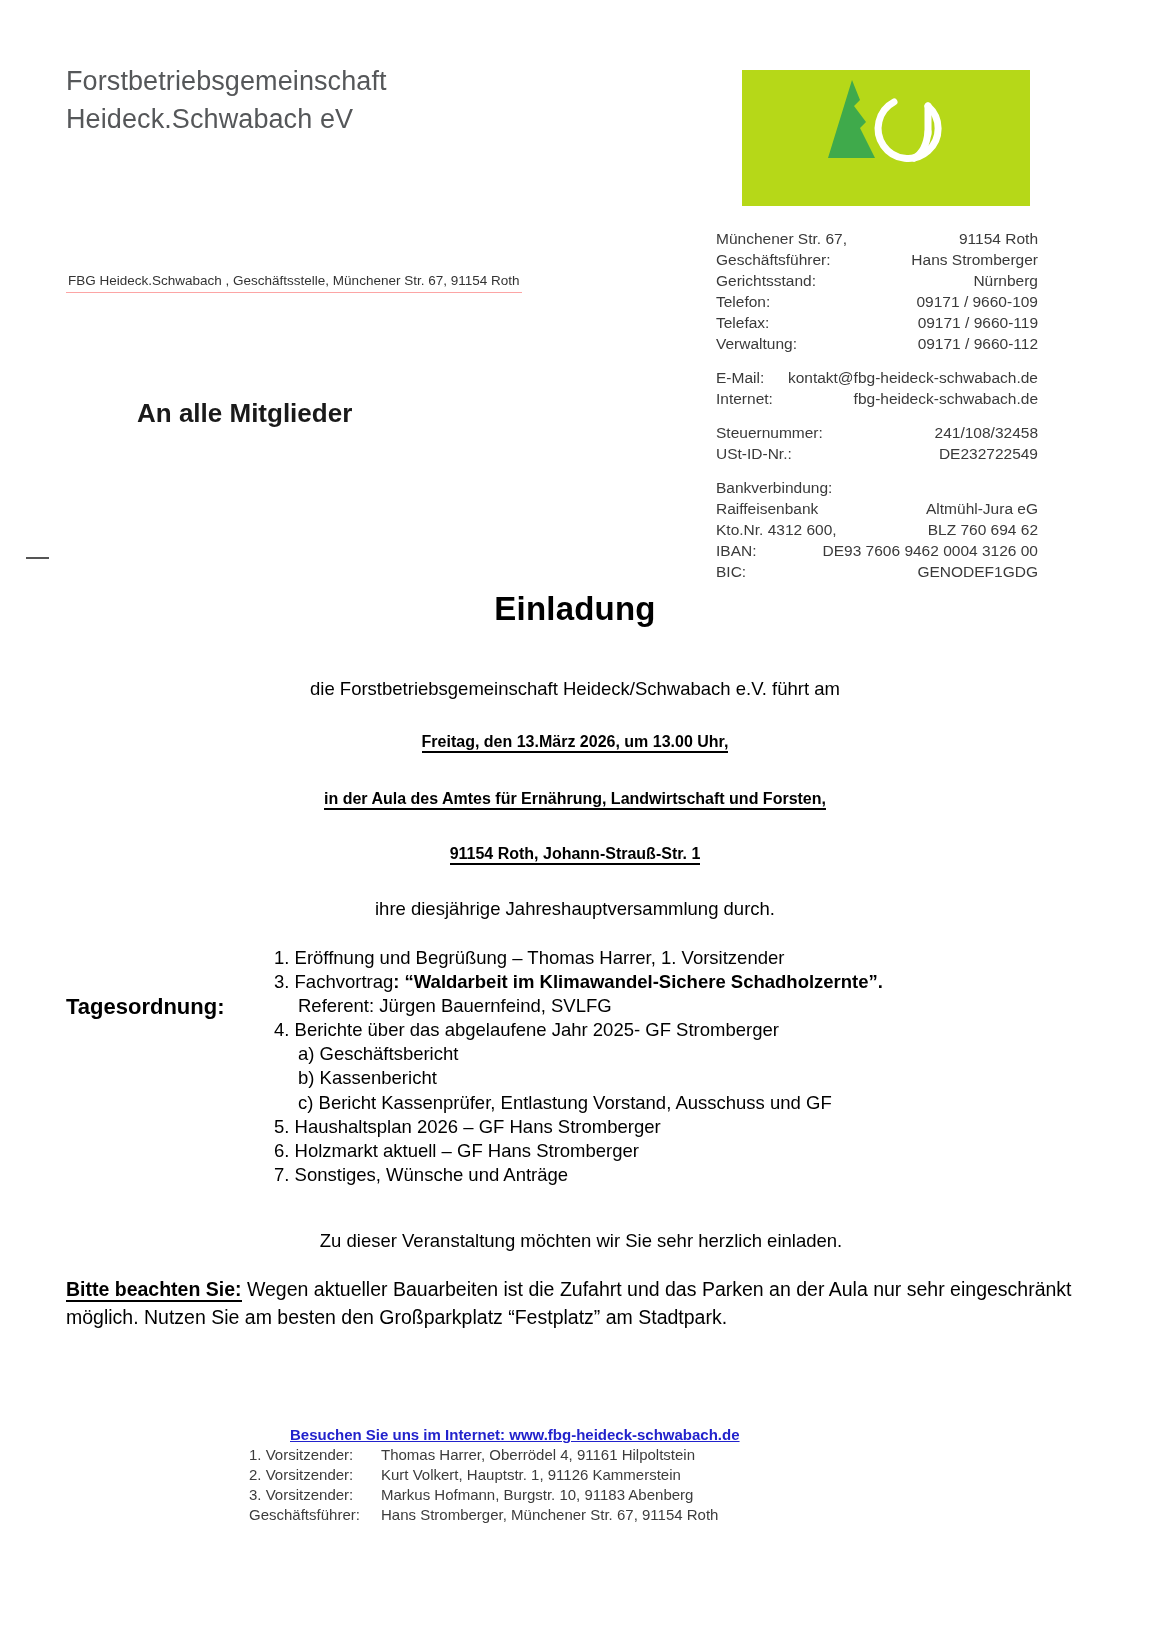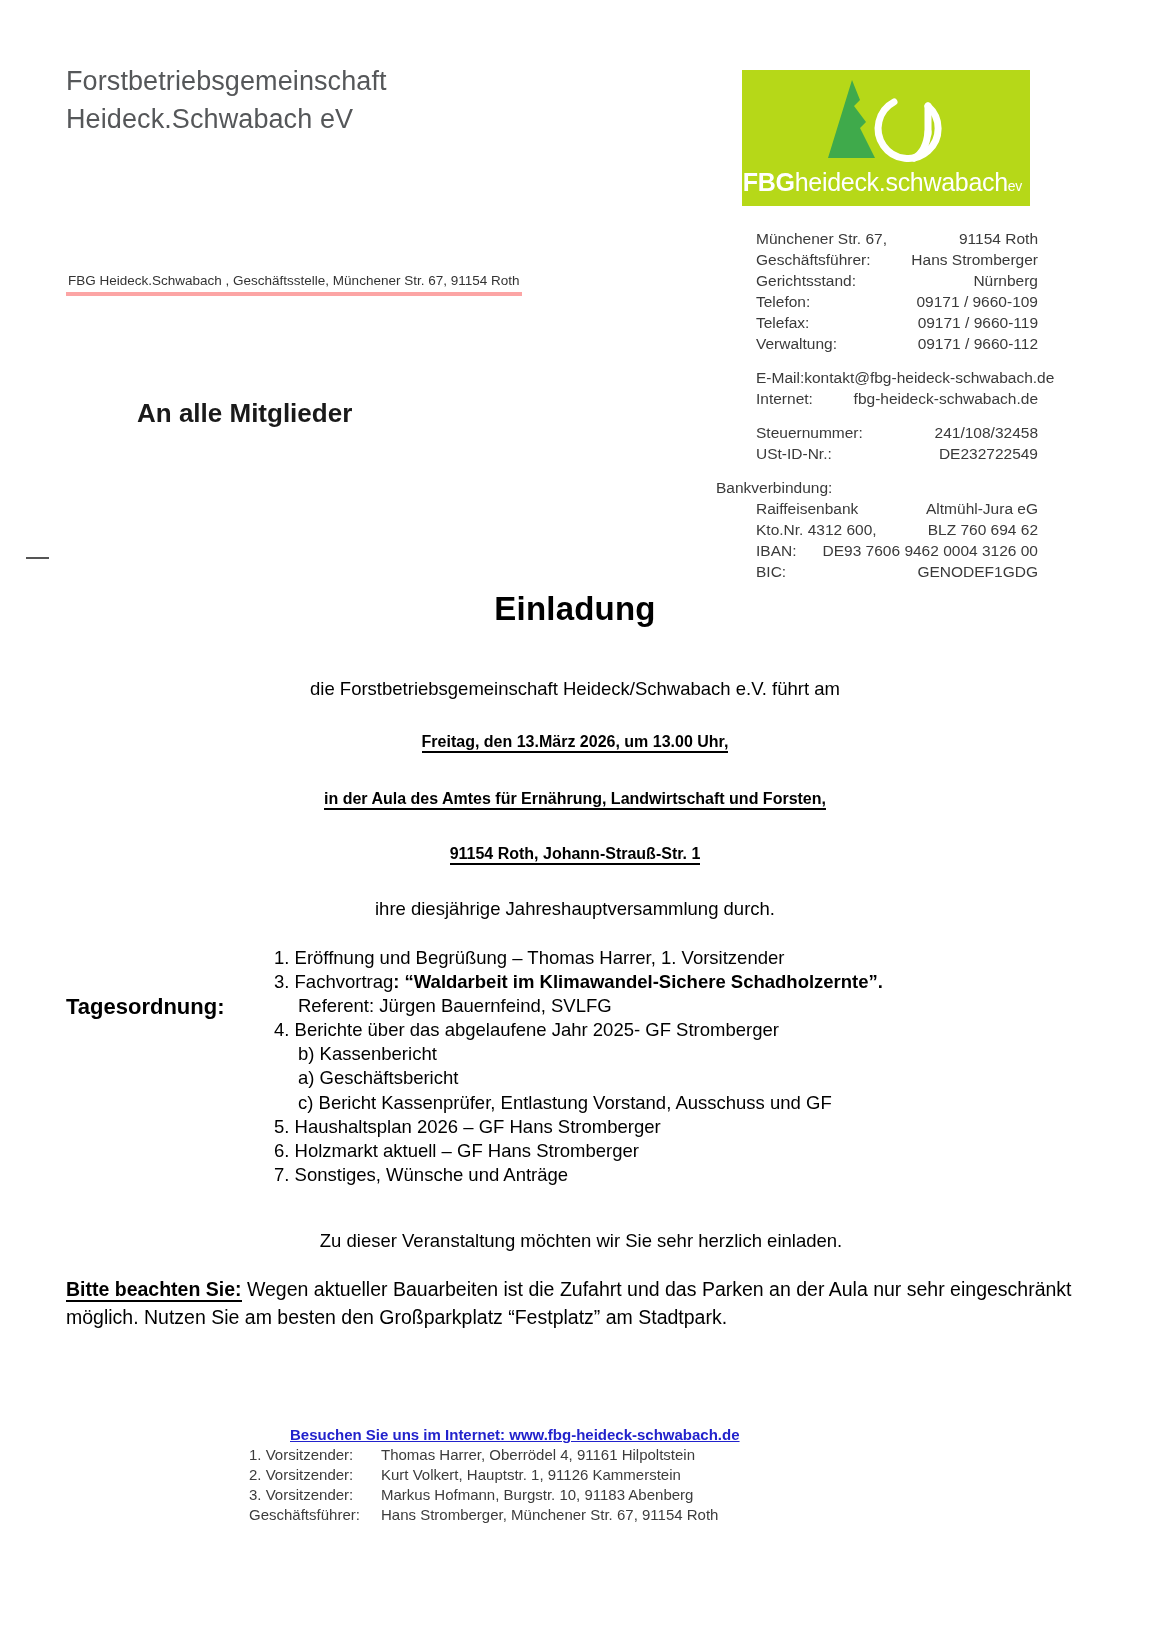--- a/index.html
+++ b/index.html
@@ -70,34 +70,34 @@
     width: 322px;
     font-size: 15.5px;
     line-height: 21px;
     color: #3a3a3a;
   }
   .c-row {
     display: flex;
     justify-content: space-between;
     white-space: nowrap;
   }
-  .c-row .c-label { text-align: left; margin-left: 40px; }
+  .c-row .c-label { text-align: left; }
   .c-row .c-value { text-align: right; }
   .c-gap { height: 13px; }
   .c-single { white-space: nowrap; }
 
   
   .return-address {
     position: absolute;
     left: 66px;
     top: 272px;
     font-size: 13.5px;
     line-height: 18px;
     color: #333333;
-    border-bottom: 4px solid #fca5a5;
+    border-bottom: 1px solid #fca5a5;
     padding: 0 2px 2px 2px;
     white-space: nowrap;
   }
 
   
   .addressee {
     position: absolute;
     left: 137px;
     top: 398px;
     font-size: 26px;
@@ -236,23 +236,20 @@
   <div class="org-title">Forstbetriebsgemeinschaft
 Heideck.Schwabach eV</div>
 
   <div class="logo">
     <svg class="logo-mark" viewBox="0 0 288 104">
       <path d="M86 88 L110 10 L118 30 L112 36 L124 52 L118 58 L133 88 Z" fill="#3faa4b"></path>
       <path d="M152 32 a30 30 0 1 0 34 4" fill="none" stroke="#ffffff" stroke-width="7" stroke-linecap="round"></path>
       <path d="M186 36 L186 64" fill="none" stroke="#ffffff" stroke-width="7" stroke-linecap="round"></path>
       <path d="M186 62 q -2 20 -14 26" fill="none" stroke="#ffffff" stroke-width="7" stroke-linecap="round"></path>
     </svg>
-    <div class="logo-wordmark">
-      <span class="wm-bold">FBG</span><span class="wm-light">heideck.schwabach</span><span class="wm-ev">ev</span>
-    </div>
   </div>
 
   <div class="contact">
     <div class="c-row">
       <span class="c-label">Münchener Str. 67,</span>
       <span class="c-value">91154 Roth</span>
     </div>
     <div class="c-row">
       <span class="c-label">Geschäftsführer:</span>
       <span class="c-value">Hans Stromberger</span>
@@ -347,24 +344,24 @@
     <div class="agenda-item">
       <span>3. Fachvortrag</span><b>: “Waldarbeit im Klimawandel-Sichere Schadholzernte”.</b>
     </div>
     <div class="agenda-item sub">
       <span>Referent: Jürgen Bauernfeind, SVLFG</span>
     </div>
     <div class="agenda-item">
       <span>4. Berichte über das abgelaufene Jahr 2025- GF Stromberger</span>
     </div>
     <div class="agenda-item sub">
+      <span>a) Geschäftsbericht</span>
+    </div>
+    <div class="agenda-item sub">
       <span>b) Kassenbericht</span>
-    </div>
-    <div class="agenda-item sub">
-      <span>a) Geschäftsbericht</span>
     </div>
     <div class="agenda-item sub">
       <span>c) Bericht Kassenprüfer, Entlastung Vorstand, Ausschuss und GF</span>
     </div>
     <div class="agenda-item">
       <span>5. Haushaltsplan 2026 – GF Hans Stromberger</span>
     </div>
     <div class="agenda-item">
       <span>6. Holzmarkt aktuell – GF Hans Stromberger</span>
     </div>

